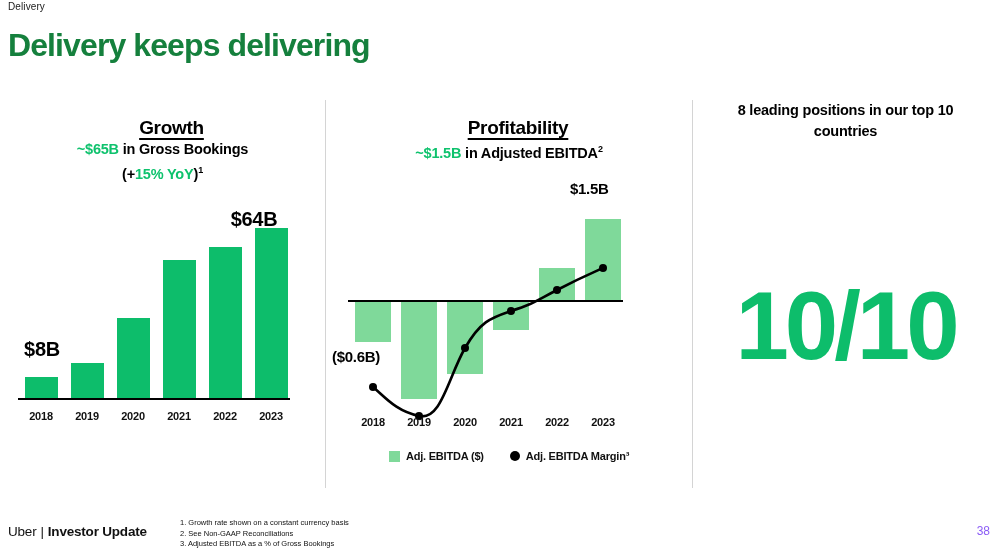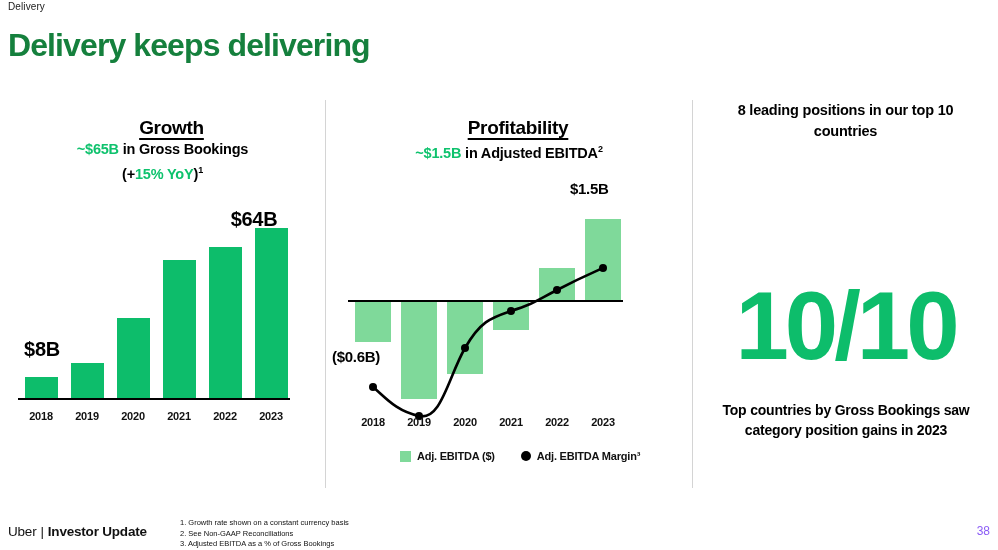--- a/index.html
+++ b/index.html
@@ -168,21 +168,21 @@
   .prof-svg {
     position: absolute;
     left: 0;
     top: 0;
     width: 340px;
     height: 250px;
     overflow: visible;
   }
   .legend {
     position: absolute;
-    left: 11px;
+    left: 0;
     top: 350px;
     width: 366px;
     display: flex;
     justify-content: center;
     align-items: center;
     gap: 26px;
     font-size: 11px;
     font-weight: 700;
     letter-spacing: -0.2px;
     color: #111111;
@@ -334,21 +334,20 @@
       <span class="legend-item">
         <span class="sw-dot"></span>
         <span>Adj. EBITDA Margin³</span>
       </span>
     </div>
   </div>
 
   <div class="panel market">
     <div class="panel-sub">8 leading positions in our top 10 countries</div>
     <div class="big-stat">10/10</div>
-    <div class="market-caption">Top countries by Gross Bookings saw category position gains in 2023</div>
   </div>
 
 </div>
 
 <div class="footer-brand">
   <span class="uber">Uber</span><span class="sep">|</span><span class="iu">Investor Update</span>
 </div>
 
 <div class="footnotes">
   <div>1. Growth rate shown on a constant currency basis</div>

